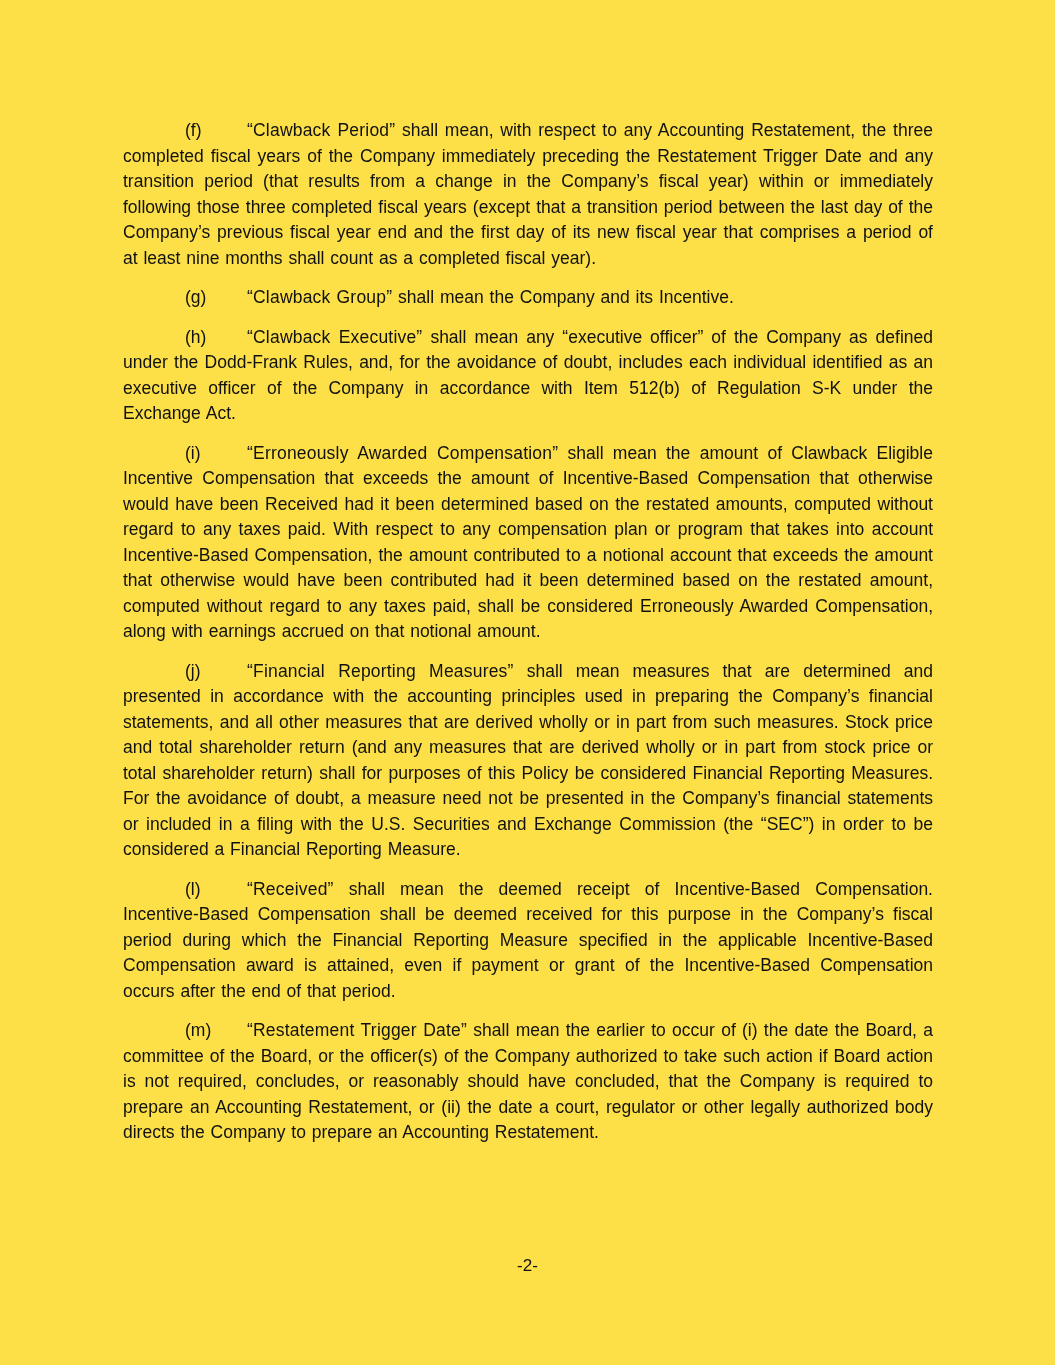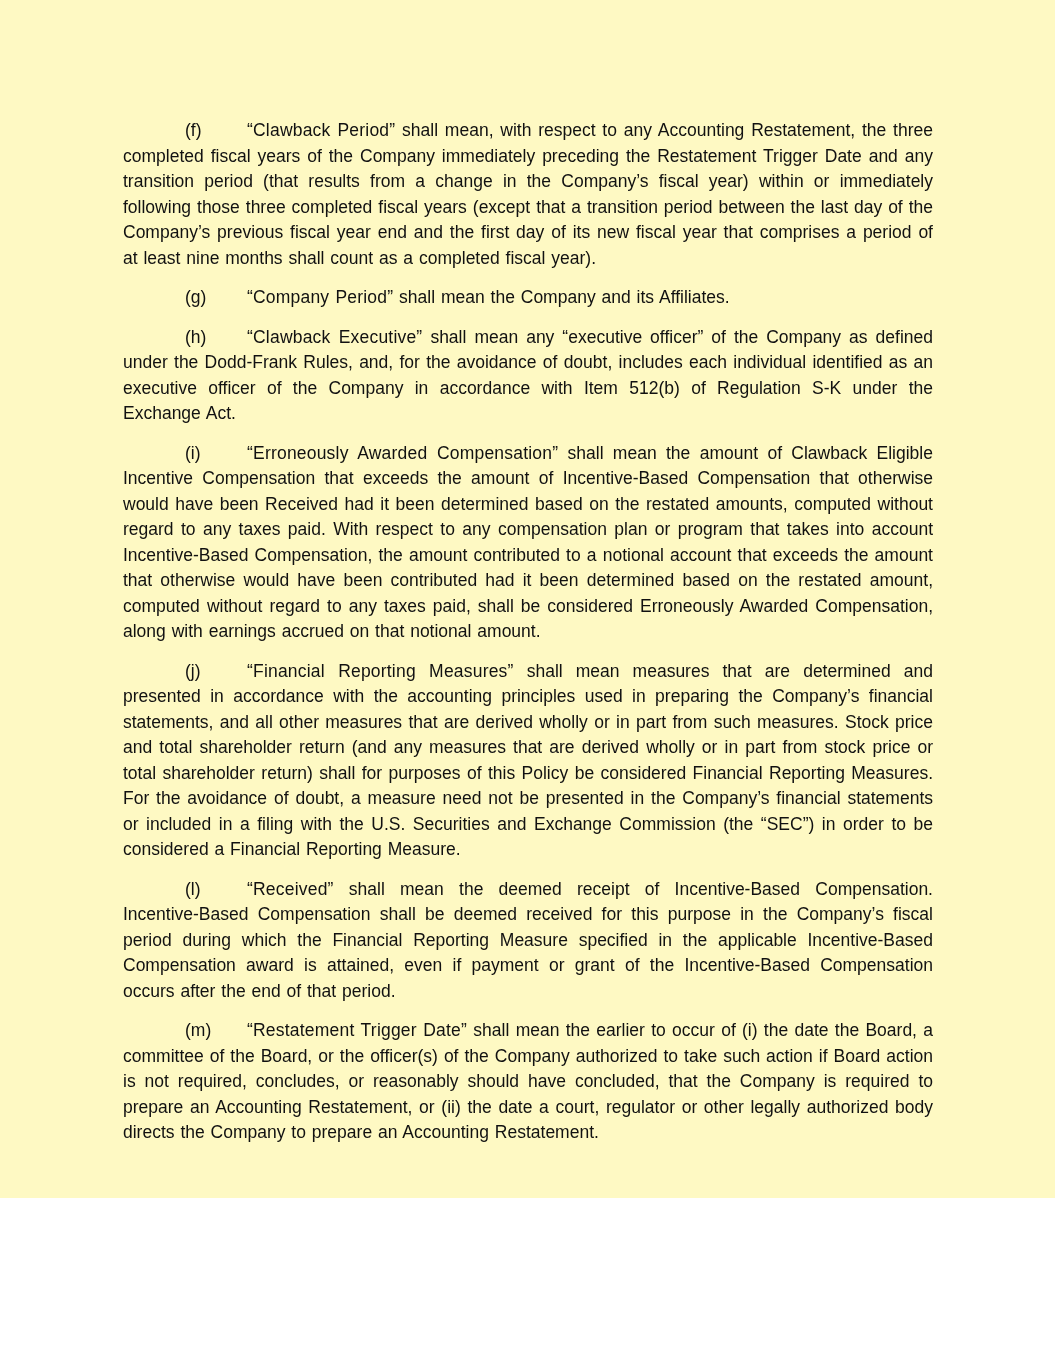--- a/index.html
+++ b/index.html
@@ -3,22 +3,22 @@
 <meta charset="utf-8">
 <style>
   html, body {
     margin: 0;
     padding: 0;
     background: #ffffff;
   }
   .page {
     position: relative;
     width: 1055px;
-    height: 1198px;
-    background: #fef9c3;
+    height: 1365px;
+    background: #fde047;
     color: #111111;
     font-family: "Liberation Sans", sans-serif;
     box-sizing: border-box;
     overflow: hidden;
   }
   .content {
     position: absolute;
     top: 118px;
     left: 123px;
     width: 810px;
@@ -55,21 +55,21 @@
   }
 </style>
 </head>
 <body>
 
 <div class="page">
   <div class="content">
 
     <p class="def"><span class="para-label">(f)</span><span class="term">“Clawback Period”</span><span class="rest"> shall mean, with respect to any Accounting Restatement, the three completed fiscal years of the Company immediately preceding the Restatement Trigger Date and any transition period (that results from a change in the Company’s fiscal year) within or immediately following those three completed fiscal years (except that a transition period between the last day of the Company’s previous fiscal year end and the first day of its new fiscal year that comprises a period of at least nine months shall count as a completed fiscal year).</span></p>
 
-    <p class="def"><span class="para-label">(g)</span><span class="term">“Company Period”</span><span class="rest"> shall mean the Company and its Affiliates.</span></p>
+    <p class="def"><span class="para-label">(g)</span><span class="term">“Clawback Group”</span><span class="rest"> shall mean the Company and its Incentive.</span></p>
 
     <p class="def"><span class="para-label">(h)</span><span class="term">“Clawback Executive”</span><span class="rest"> shall mean any “executive officer” of the Company as defined under the Dodd-Frank Rules, and, for the avoidance of doubt, includes each individual identified as an executive officer of the Company in accordance with Item 512(b) of Regulation S-K under the Exchange Act.</span></p>
 
     <p class="def"><span class="para-label">(i)</span><span class="term">“Erroneously Awarded Compensation”</span><span class="rest"> shall mean the amount of Clawback Eligible Incentive Compensation that exceeds the amount of Incentive-Based Compensation that otherwise would have been Received had it been determined based on the restated amounts, computed without regard to any taxes paid. With respect to any compensation plan or program that takes into account Incentive-Based Compensation, the amount contributed to a notional account that exceeds the amount that otherwise would have been contributed had it been determined based on the restated amount, computed without regard to any taxes paid, shall be considered Erroneously Awarded Compensation, along with earnings accrued on that notional amount.</span></p>
 
     <p class="def"><span class="para-label">(j)</span><span class="term">“Financial Reporting Measures”</span><span class="rest"> shall mean measures that are determined and presented in accordance with the accounting principles used in preparing the Company’s financial statements, and all other measures that are derived wholly or in part from such measures. Stock price and total shareholder return (and any measures that are derived wholly or in part from stock price or total shareholder return) shall for purposes of this Policy be considered Financial Reporting Measures. For the avoidance of doubt, a measure need not be presented in the Company’s financial statements or included in a filing with the U.S. Securities and Exchange Commission (the “SEC”) in order to be considered a Financial Reporting Measure.</span></p>
 
 
     <p class="def"><span class="para-label">(l)</span><span class="term">“Received”</span><span class="rest"> shall mean the deemed receipt of Incentive-Based Compensation. Incentive-Based Compensation shall be deemed received for this purpose in the Company’s fiscal period during which the Financial Reporting Measure specified in the applicable Incentive-Based Compensation award is attained, even if payment or grant of the Incentive-Based Compensation occurs after the end of that period.</span></p>
 

